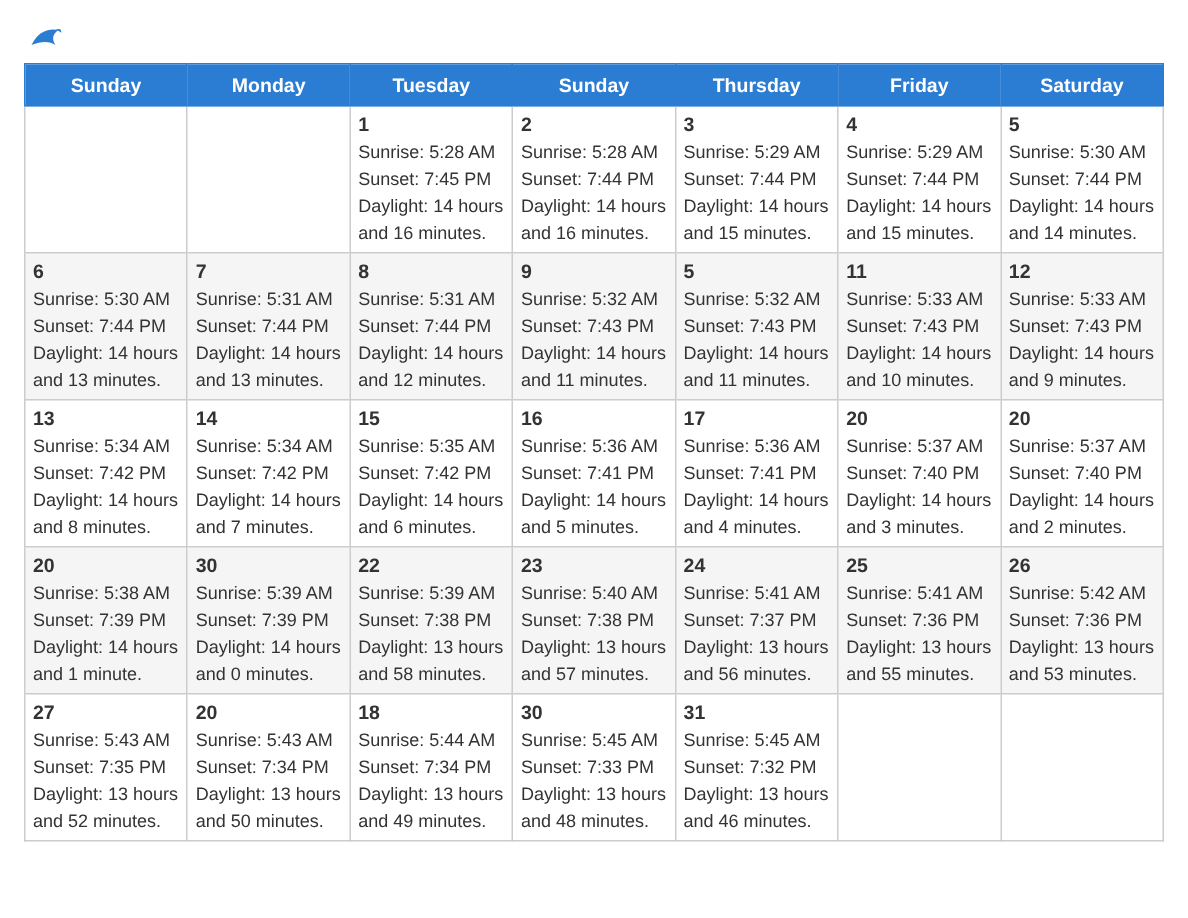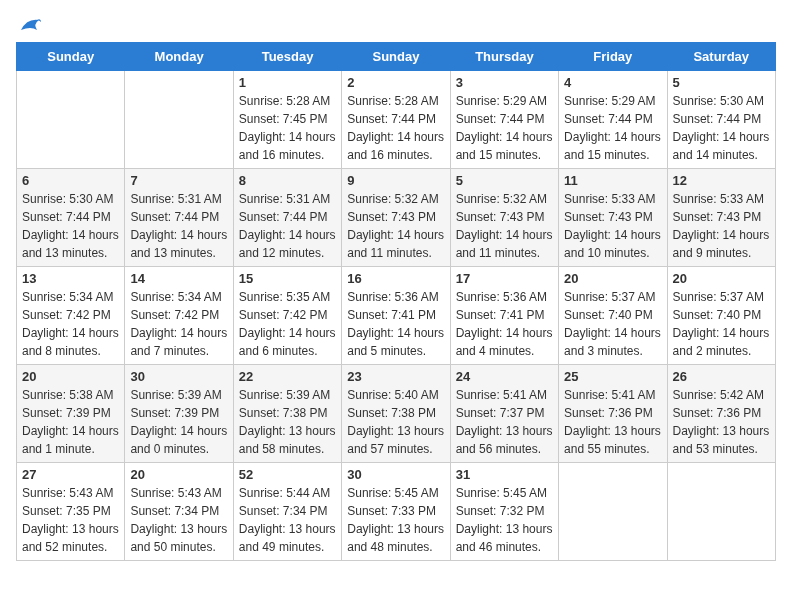--- a/index.html
+++ b/index.html
@@ -239,21 +239,21 @@
       <tr>
         <td>
           <span class="day-number">27</span>
           <div class="day-detail">Sunrise: 5:43 AM<br>Sunset: 7:35 PM<br>Daylight: 13 hours and 52 minutes.</div>
         </td>
         <td>
           <span class="day-number">20</span>
           <div class="day-detail">Sunrise: 5:43 AM<br>Sunset: 7:34 PM<br>Daylight: 13 hours and 50 minutes.</div>
         </td>
         <td>
-          <span class="day-number">52</span>
+          <span class="day-number">18</span>
           <div class="day-detail">Sunrise: 5:44 AM<br>Sunset: 7:34 PM<br>Daylight: 13 hours and 49 minutes.</div>
         </td>
         <td>
           <span class="day-number">30</span>
           <div class="day-detail">Sunrise: 5:45 AM<br>Sunset: 7:33 PM<br>Daylight: 13 hours and 48 minutes.</div>
         </td>
         <td>
           <span class="day-number">31</span>
           <div class="day-detail">Sunrise: 5:45 AM<br>Sunset: 7:32 PM<br>Daylight: 13 hours and 46 minutes.</div>
         </td>

